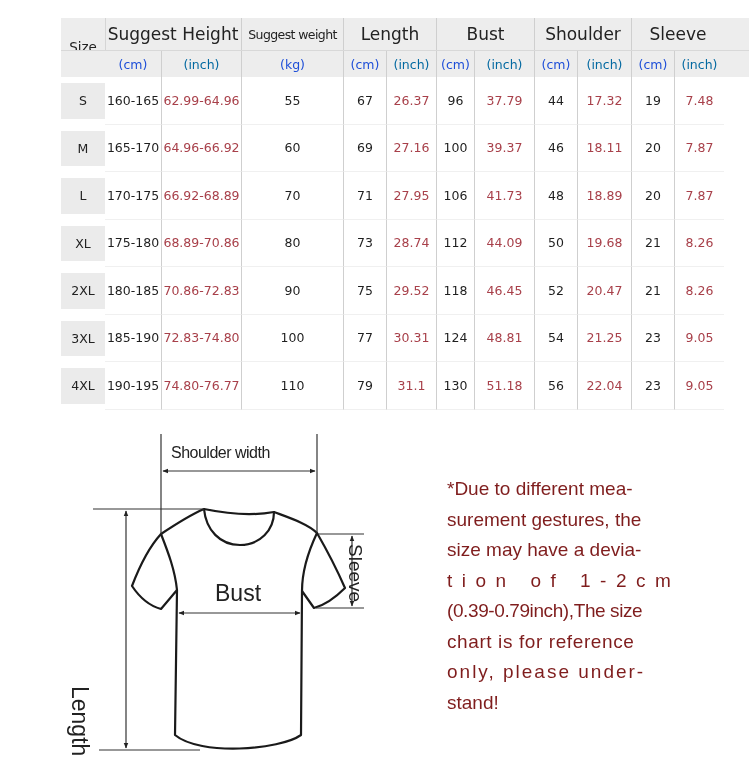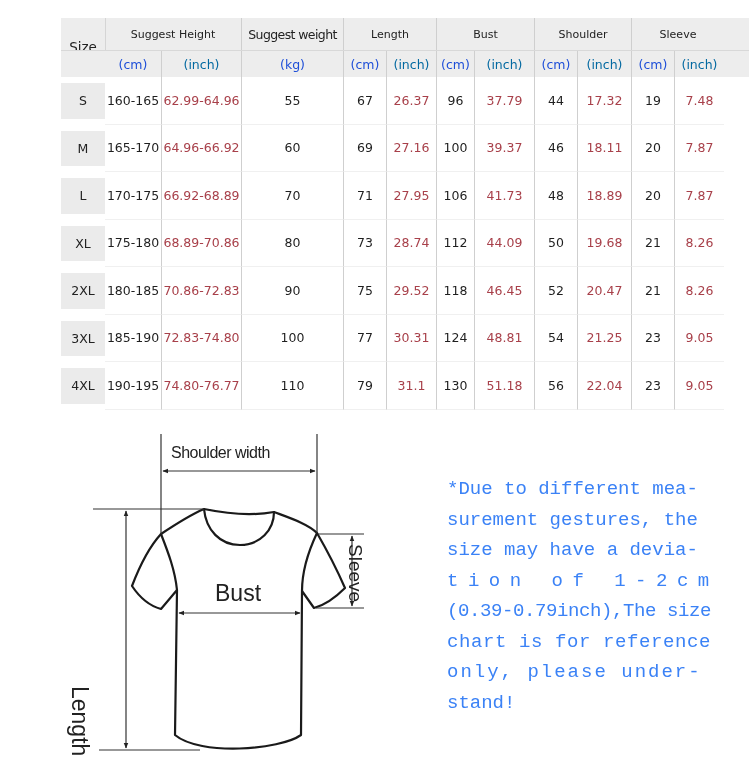--- a/index.html
+++ b/index.html
@@ -7,21 +7,21 @@
 
   
   .size-table { position:absolute; left:61px; top:18px; width:690px; }
   .hdr-row, .sub-row, .data-row { display:flex; position:relative; }
   .cell { display:flex; align-items:center; justify-content:center; box-sizing:border-box; white-space:nowrap; }
   .hdr-row { height:32px; background:#ededed; }
   .sub-row { height:26px; background:#ededed; }
   .data-row { height:47.5px; }
   .data-row .cell { border-bottom:1px solid #f0f0f0; }
 
-  .hdr-row .cell { font-size:11px; color:#222; }
+  .hdr-row .cell { font-size:17px; color:#222; }
   .hdr-row .cell.small { font-size:12.5px; letter-spacing:-0.6px; }
   .sub-row .cell { font-size:12.5px; color:#1d4ed8; }
   .sub-row .cell.inch { color:#0369a1; }
   .data-row .cell { font-size:12.5px; color:#1f1f1f; }
   .data-row .cell.inch { color:#a8404a; }
   .data-row .cell.size { background:#ebebeb; font-size:12.5px; color:#222; margin:6px 0; height:35.5px; border-bottom:none; }
 
   .vline-l { border-left:1.5px solid #cfcfcf; }
 
   
@@ -43,21 +43,21 @@
   
   .diagram { position:absolute; left:80px; top:420px; width:320px; height:348px; }
   .diagram svg { position:absolute; left:0; top:0; }
   .lbl { position:absolute; font-family:"Liberation Sans", sans-serif; color:#222; }
   .lbl-shoulder { left:91px; top:24px; font-size:16px; letter-spacing:-0.5px; }
   .lbl-bust { left:135px; top:160px; font-size:23px; }
   .lbl-sleeve { left:262px; top:124px; font-size:19px; transform-origin:left top; transform:translate(24px,0) rotate(90deg); }
   .lbl-length { left:13px; top:180px; font-size:23px; transform-origin:left top; transform:translate(0,86px) rotate(90deg); }
 
   
-  .note { position:absolute; left:447px; top:474px; width:260px; font-family:Liberation Mono, monospace; font-size:19px; line-height:30.5px; color:#3b82f6; }
+  .note { position:absolute; left:447px; top:474px; width:260px; font-family:Liberation Sans, sans-serif; font-size:19px; line-height:30.5px; color:#7f1d1d; }
   .note div { white-space:nowrap; }
   .note .spread { letter-spacing:9.5px; }
 </style>
 </head>
 <body>
 
 <div class="size-table">
 
   <div class="hdr-row">
     <div class="size-hdr">Size</div>

